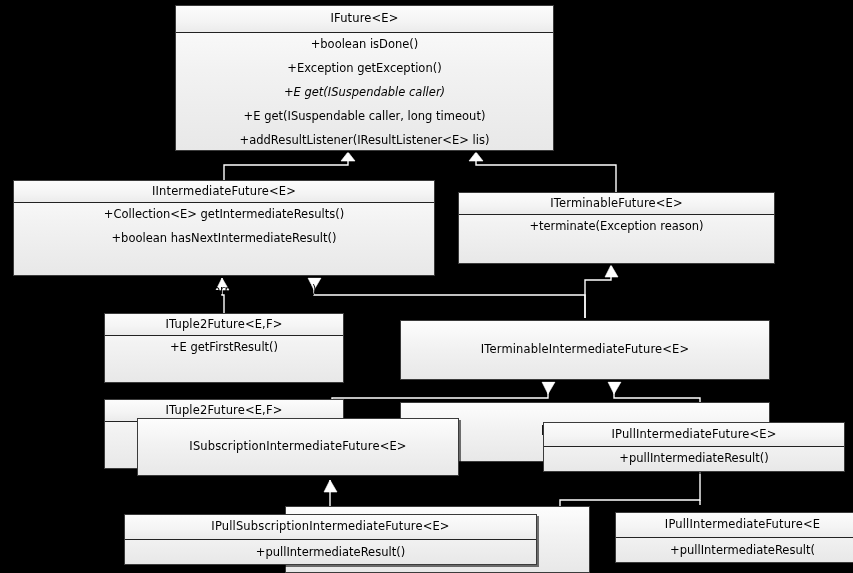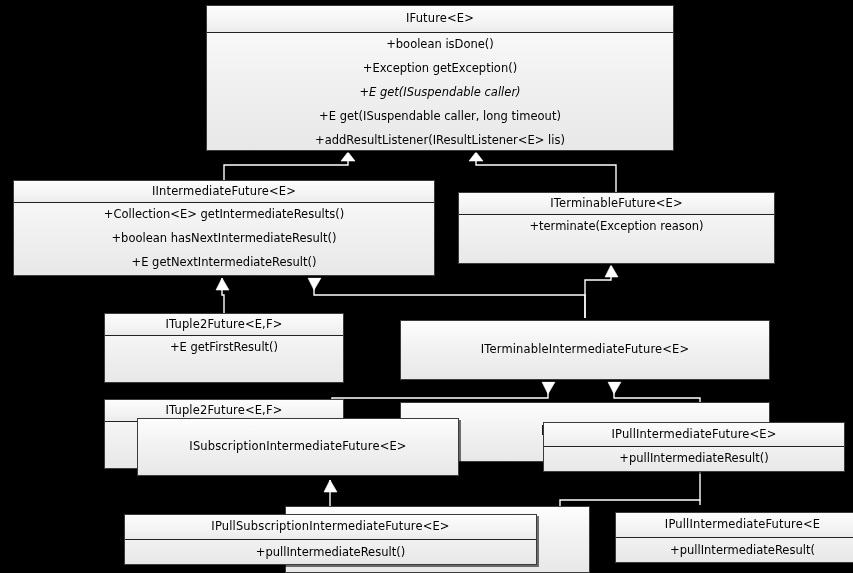--- a/index.html
+++ b/index.html
@@ -108,37 +108,37 @@
     <polygon class="arrowhead" points="614,394 608,382 621,382"></polygon>
 
     <polyline points="330,516 330,498 330,498 330,480"></polyline>
     <polygon class="arrowhead" points="330,480 324,492 337,492"></polygon>
 
     <polyline points="560,516 560,500 700,500 700,472"></polyline>
 
     <polyline points="700,505 700,500"></polyline>
   </svg>
 
-  <div class="umlbox" style="left:206px; top:5px; width:468px; height:146px;">
+  <div class="umlbox" style="left:175px; top:5px; width:379px; height:146px;">
     <div class="title" style="height:27px;">IFuture&lt;E&gt;</div>
     <div class="ops">
       <div class="op" style="height:24px;">+boolean isDone()</div>
       <div class="op" style="height:24px;">+Exception getException()</div>
       <div class="op" style="height:24px;font-style:italic;">+E get(ISuspendable caller)</div>
       <div class="op" style="height:24px;">+E get(ISuspendable caller, long timeout)</div>
       <div class="op" style="height:24px;">+addResultListener(IResultListener&lt;E&gt; lis)</div>
     </div>
   </div>
 
   <div class="umlbox" style="left:13px; top:180px; width:422px; height:96px;">
     <div class="title" style="height:22px;">IIntermediateFuture&lt;E&gt;</div>
     <div class="ops">
       <div class="op" style="height:24px;">+Collection&lt;E&gt; getIntermediateResults()</div>
       <div class="op" style="height:24px;">+boolean hasNextIntermediateResult()</div>
-      <div class="op" style="height:24px;">+E getNextIntermediateResult()</div>
+      <div class="op" style="height:24px;margin-top:28px;">+E getNextIntermediateResult()</div>
     </div>
   </div>
 
   <div class="umlbox" style="left:458px; top:192px; width:317px; height:72px;">
     <div class="title" style="height:22px;">ITerminableFuture&lt;E&gt;</div>
     <div class="ops">
       <div class="op" style="height:24px;">+terminate(Exception reason)</div>
     </div>
   </div>
 

